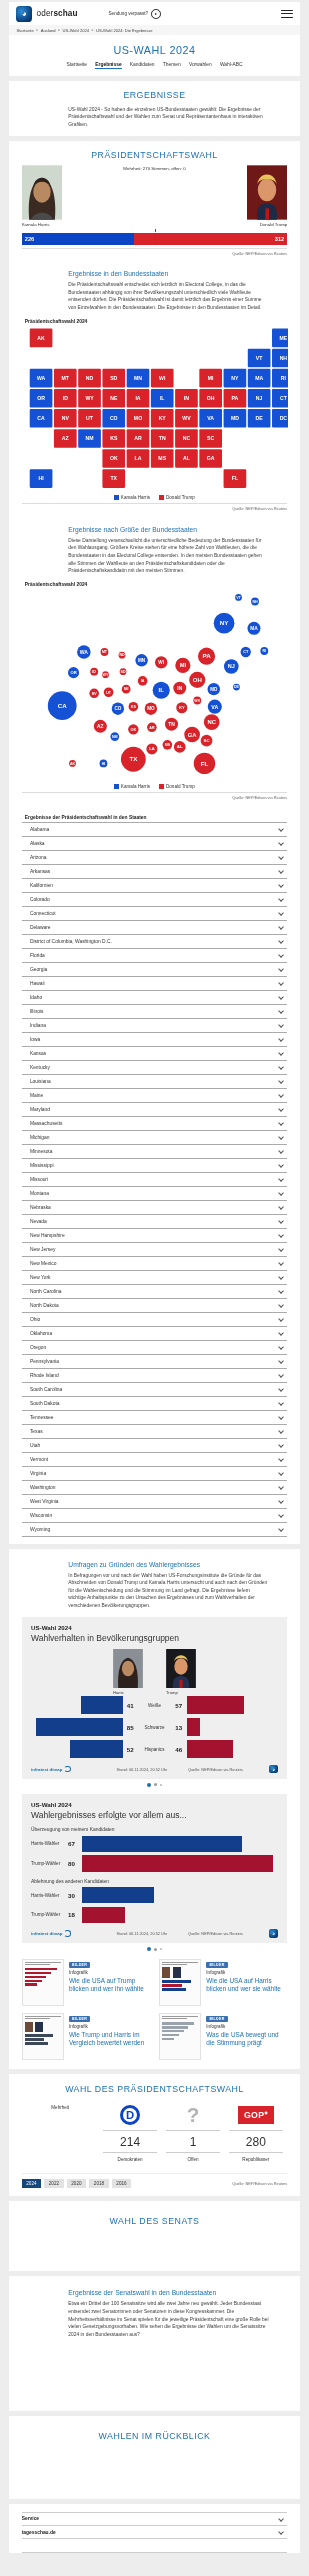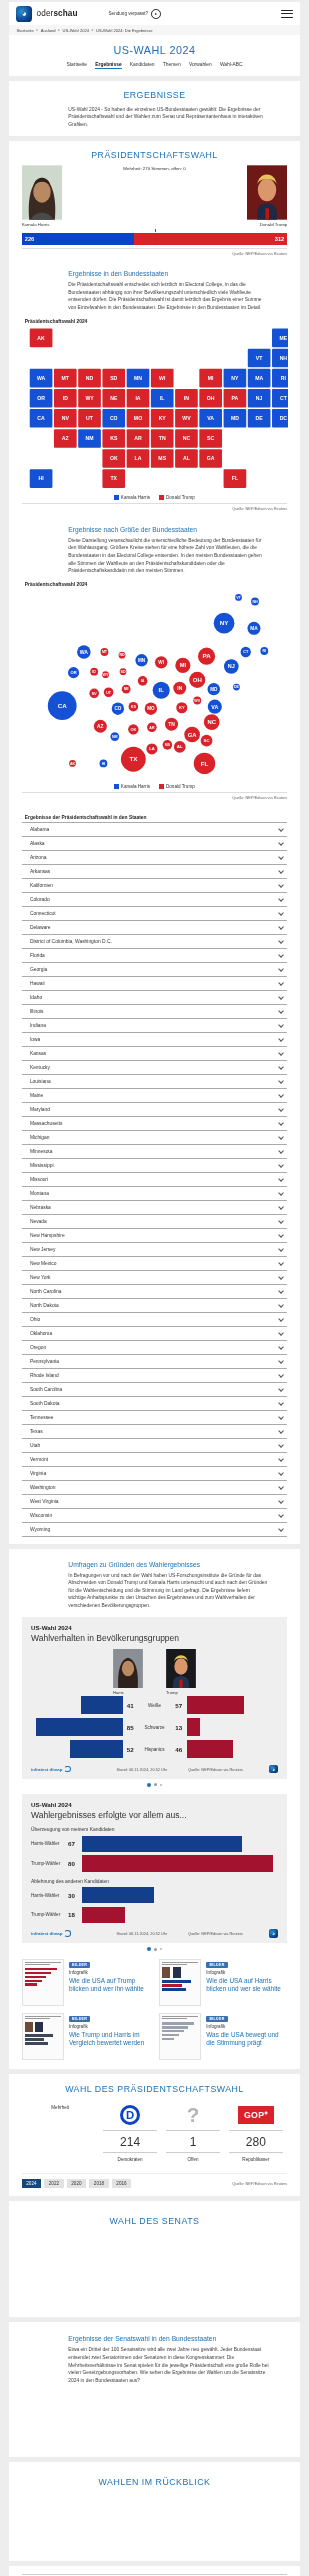--- a/index.html
+++ b/index.html
@@ -1058,30 +1058,30 @@
         <span class="chip active">2024</span>
         <span class="chip">2022</span>
         <span class="chip">2020</span>
         <span class="chip">2018</span>
         <span class="chip">2016</span>
       </span>
     <span class="q">Quelle: NEP/Edison via Reuters</span>
   </div>
 </div>
 
-<div class="card" style="height:116px">
+<div class="card" style="height:70px">
   <div class="sec-head" style="margin-top:15.5px">WAHL DES SENATS</div>
 </div>
 
 <div class="card" style="min-height:135px">
   <div class="sub-head" style="margin-top:13.4px">Ergebnisse der Senatswahl in den Bundesstaaten</div>
   <div class="para">Etwa ein Drittel der 100 Senatssitze wird alle zwei Jahre neu gewählt. Jeder Bundesstaat entsendet zwei Senatorinnen oder Senatoren in diese Kongresskammer. Die Mehrheitsverhältnisse im Senat spielen für die jeweilige Präsidentschaft eine große Rolle bei vielen Gesetzgebungsvorhaben. Wie sehen die Ergebnisse der Wahlen um die Senatssitze 2024 in den Bundesstaaten aus?</div>
 </div>
 
-<div class="card" style="height:99px">
+<div class="card" style="height:83px">
   <div class="sec-head" style="margin-top:14.4px">WAHLEN IM RÜCKBLICK</div>
 </div>
 
 <div class="card" style="margin-bottom:0">
   <div class="f-acc" id="facc">
       <div class="f-row">
         <span class="lbl">Service</span>
         <span class="chev"></span>
       </div>
       <div class="f-row">

